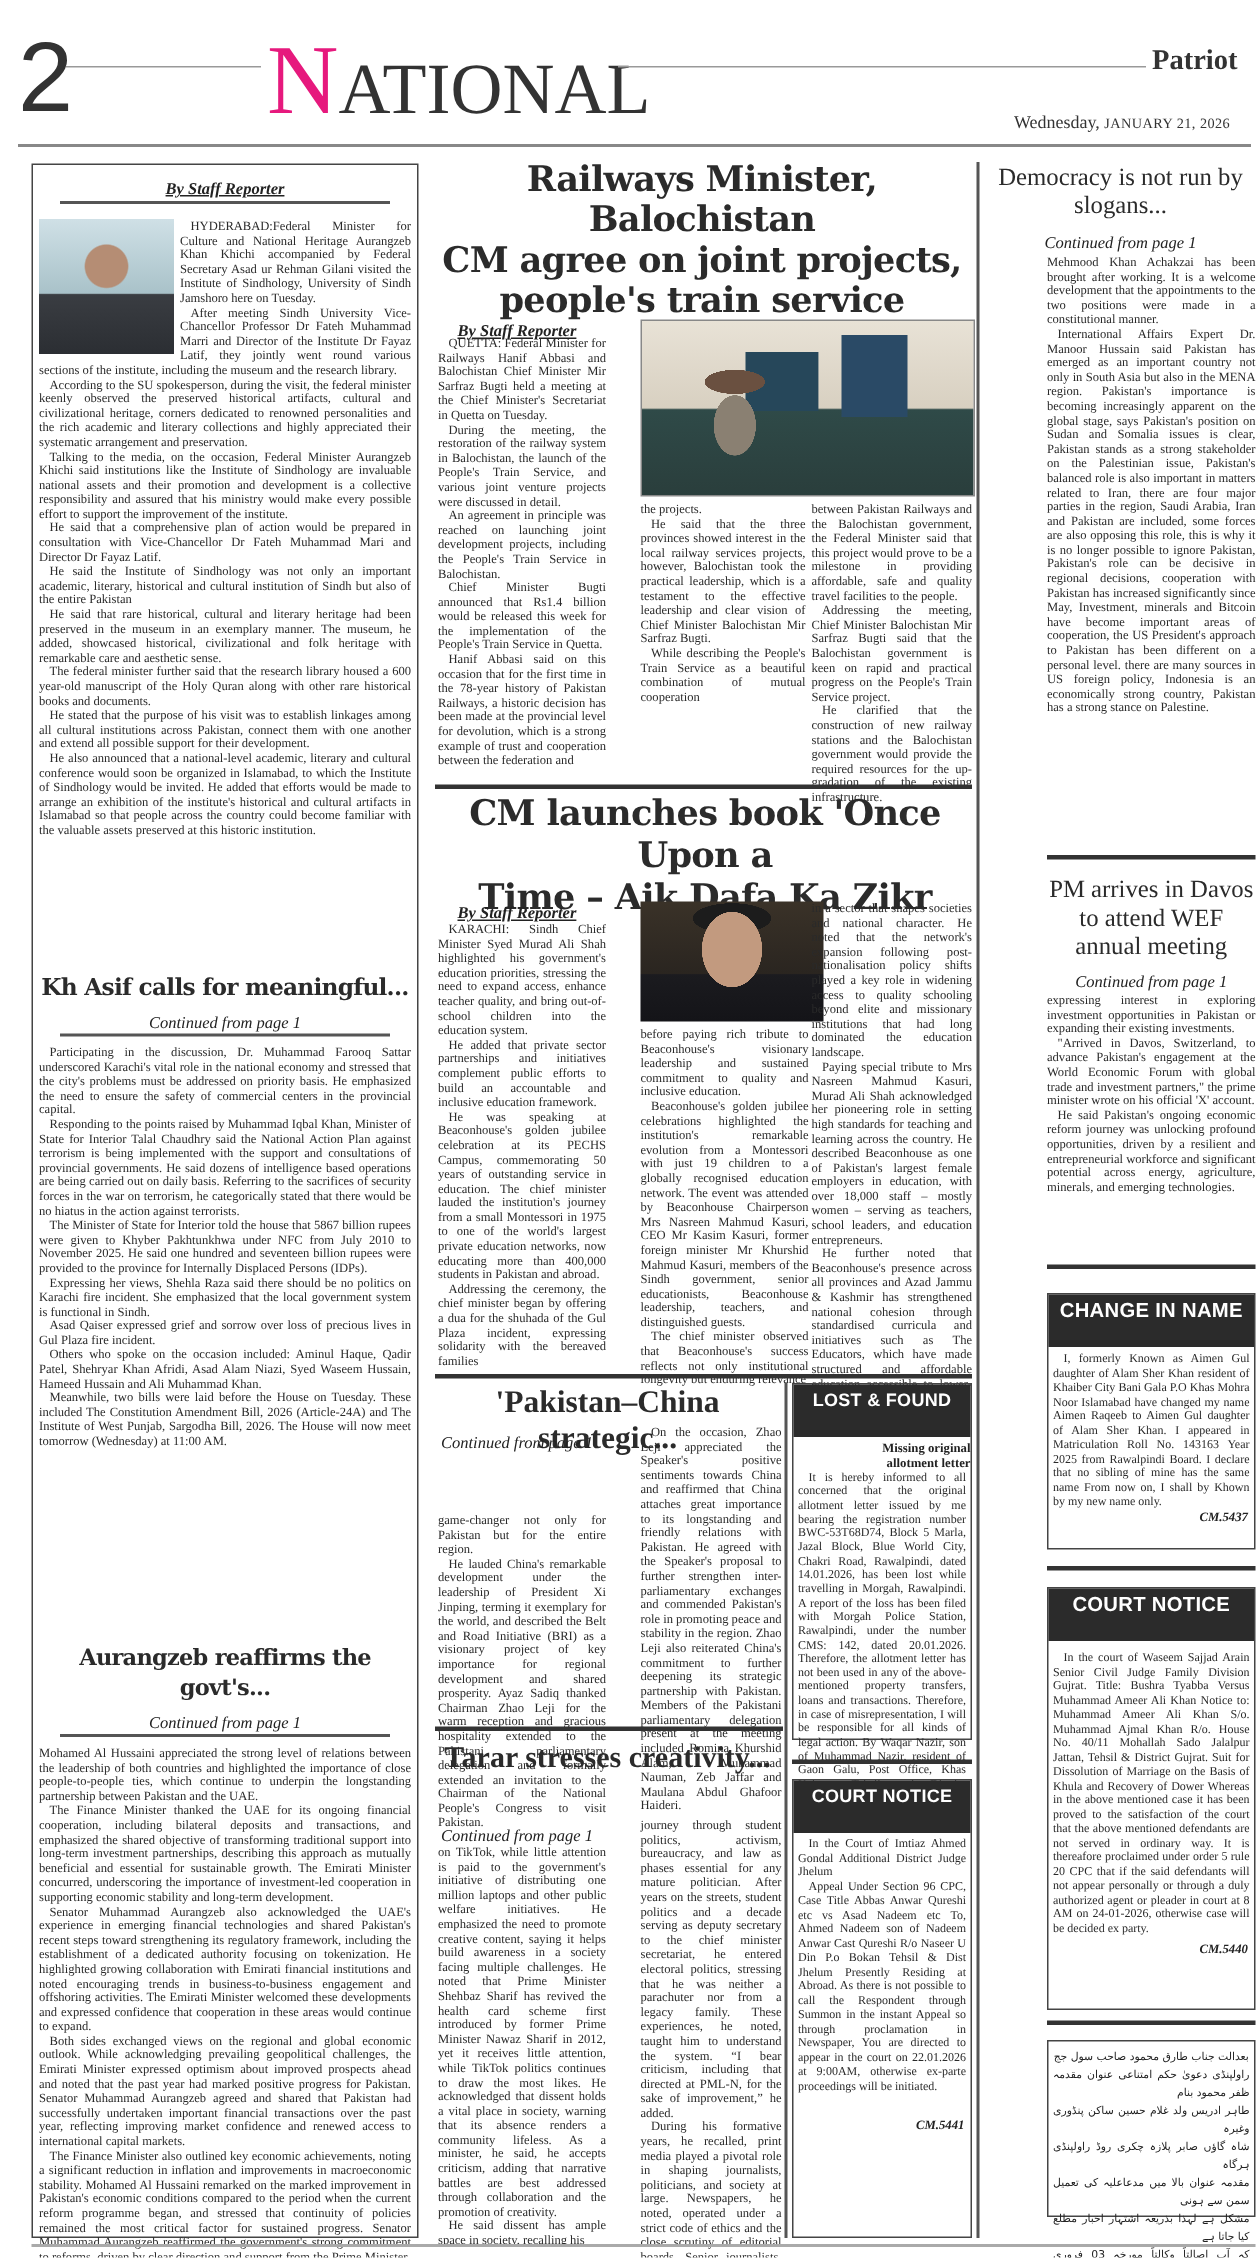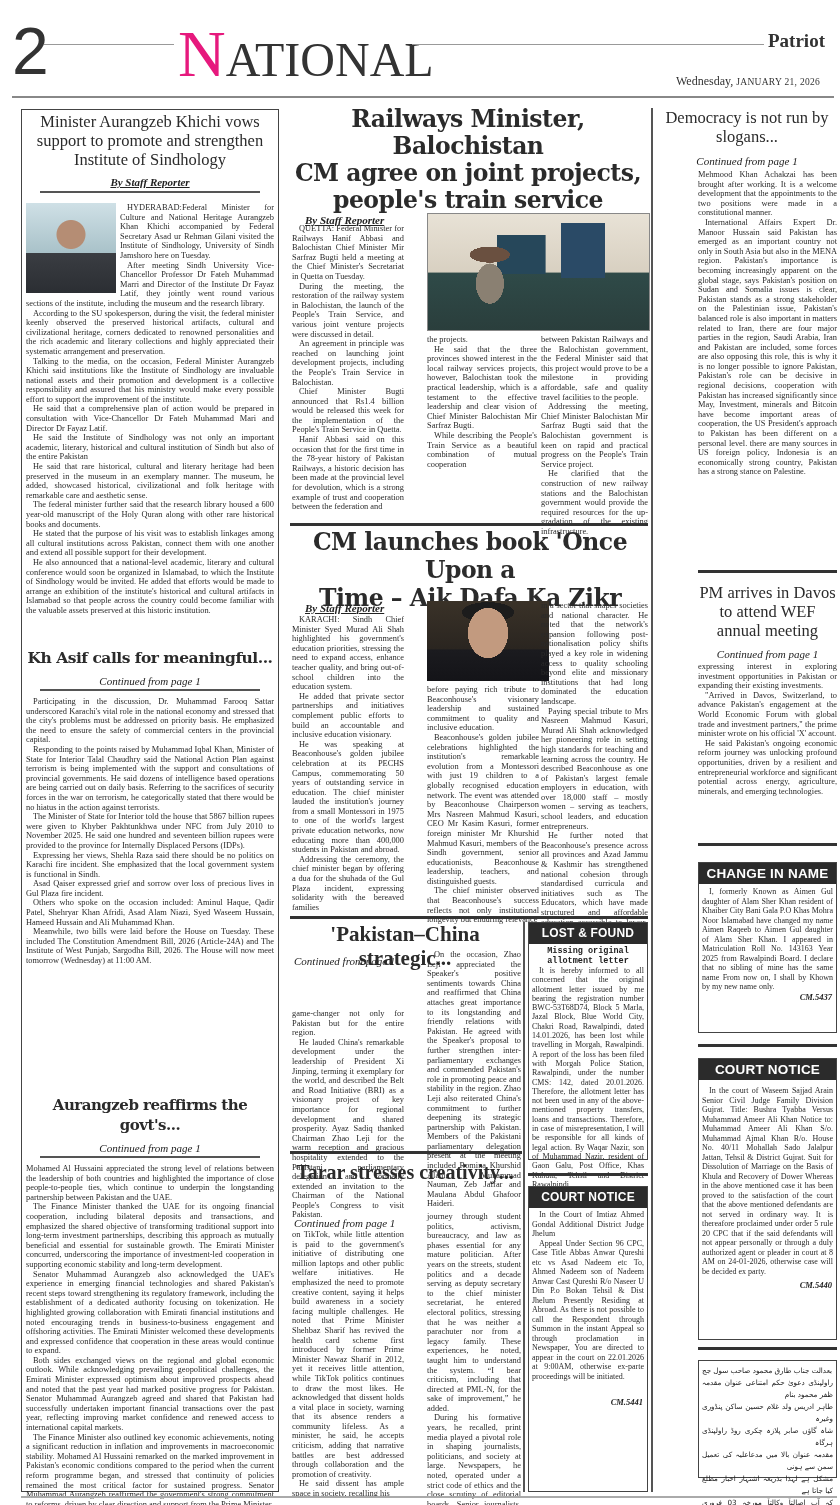--- a/index.html
+++ b/index.html
@@ -7,21 +7,21 @@
   body { font-family: "DejaVu Serif", "Liberation Serif", serif; color: #222; position: relative; }
   .abs { position: absolute; }
   .body-text { font-family: "Liberation Serif", serif; font-size: 8.4px; line-height: 9.6px; color: #2a2a2a; text-align: justify; hyphens: auto; }
   .body-text p { text-indent: 7px; }
   .hl-serif { font-family: "Liberation Serif", serif; color: #2b2b2b; text-align: center; }
   .hl-bold { font-family: "DejaVu Serif", serif; font-weight: bold; color: #2b2b2b; text-align: center; letter-spacing: -0.5px; }
   .byline { font-family: "Liberation Serif", serif; font-style: italic; font-weight: bold; text-decoration: underline; font-size: 11px; color: #222; }
   .cont { font-family: "Liberation Serif", serif; font-style: italic; font-weight: normal; font-size: 11px; color: #222; }
   .rule-thick { background: #333; height: 3px; }
   .rule-thin { background: #888; height: 1px; }
-  .ad-head { background: #2b2b2b; color: #fff; font-family: "Liberation Sans", sans-serif; font-weight: bold; text-align: center; font-size: 13.5px; height: 21px; line-height: 21px; letter-spacing: 0.2px; }
+  .ad-head { background: #2b2b2b; color: #fff; font-family: "Liberation Sans", sans-serif; font-weight: bold; text-align: center; font-size: 13.5px; height: 35px; line-height: 21px; letter-spacing: 0.2px; }
   .ad-box { border: 1.5px solid #444; }
   .photo { background: linear-gradient(135deg, #bcd1d6 0%, #8ea7ad 40%, #505a5e 100%); }
   .cm-code { font-family: "Liberation Serif", serif; font-style: italic; font-weight: bold; font-size: 8.5px; text-align: right; }
 </style>
 </head>
 <body>
 
 <div>
   <div class="abs" style="left:12px;top:18px;font-family:'Liberation Sans',sans-serif;font-size:66px;line-height:66px;color:#333;">2</div>
   <div class="abs rule-thin" style="left:44px;top:44px;width:130px;background:#999;"></div>
@@ -33,21 +33,20 @@
   <div class="abs" style="left:676px;top:74px;font-family:'Liberation Serif',serif;font-size:12px;color:#333;white-space:nowrap;">
     <span>Wednesday,</span>
     <span style="font-size:9.5px;letter-spacing:0.3px;">JANUARY 21, 2026</span>
   </div>
   <div class="abs rule-thin" style="left:12px;top:96px;width:822px;height:1.5px;background:#888;"></div>
 </div>
 
 <div class="abs" style="left:21px;top:109px;width:258px;height:1383px;border:1.5px solid #444;">
 
   <div style="position:absolute;left:4px;top:2px;width:248px;">
-    <div class="hl-serif" style="font-size:16.5px;line-height:19px;padding:0 2px;">Minister Aurangzeb Khichi vows support to promote and strengthen Institute of Sindhology</div>
     <div style="text-align:center;margin-top:2px;">
       <span class="byline">By Staff Reporter</span>
     </div>
     <div class="rule-thin" style="margin:1px 14px 0;height:2px;background:#555;"></div>
     <div class="photo" style="float:left;width:90px;height:90px;margin:10px 4px 2px 0;background:radial-gradient(circle at 50% 35%,#b58d74 0 14px,transparent 15px),linear-gradient(180deg,#cfe0e6 0%,#a9c2c9 55%,#3a3d42 56%,#2b2e33 100%);"></div>
     <div class="body-text" style="padding-top:10px;">
       <p>HYDERABAD:Federal Minister for Culture and National Heritage Aurangzeb Khan Khichi accompanied by Federal Secretary Asad ur Rehman Gilani visited the Institute of Sindhology, University of Sindh Jamshoro here on Tuesday.</p>
       <p>After meeting Sindh University Vice-Chancellor Professor Dr Fateh Muhammad Marri and Director of the Institute Dr Fayaz Latif, they jointly went round various sections of the institute, including the museum and the research library.</p>
       <p>According to the SU spokesperson, during the visit, the federal minister keenly observed the preserved historical artifacts, cultural and civilizational heritage, corners dedicated to renowned personalities and the rich academic and literary collections and highly appreciated their systematic arrangement and preservation.</p>
       <p>Talking to the media, on the occasion, Federal Minister Aurangzeb Khichi said institutions like the Institute of Sindhology are invaluable national assets and their promotion and development is a collective responsibility and assured that his ministry would make every possible effort to support the improvement of the institute.</p>
@@ -134,21 +133,21 @@
 <div>
   <div class="abs hl-bold" style="left:290px;top:528px;width:360px;font-size:23.5px;line-height:28px;">
     <div>CM launches book 'Once Upon a</div>
     <div>Time – Aik Dafa Ka Zikr Hai'</div>
   </div>
   <div class="abs" style="left:305px;top:597px;">
     <span class="byline">By Staff Reporter</span>
   </div>
   <div class="abs body-text" style="left:292px;top:615px;width:112px;">
     <p>KARACHI: Sindh Chief Minister Syed Murad Ali Shah highlighted his government's education priorities, stressing the need to expand access, enhance teacher quality, and bring out-of-school children into the education system.</p>
-    <p>He added that private sector partnerships and initiatives complement public efforts to build an accountable and inclusive education visionary.</p>
+    <p>He added that private sector partnerships and initiatives complement public efforts to build an accountable and inclusive education framework.</p>
     <p>He was speaking at Beaconhouse's golden jubilee celebration at its PECHS Campus, commemorating 50 years of outstanding service in education. The chief minister lauded the institution's journey from a small Montessori in 1975 to one of the world's largest private education networks, now educating more than 400,000 students in Pakistan and abroad.</p>
     <p>Addressing the ceremony, the chief minister began by offering a dua for the shuhada of the Gul Plaza incident, expressing solidarity with the bereaved families</p>
   </div>
   <div class="abs" style="left:427px;top:601px;width:122px;height:80px;
               background:radial-gradient(ellipse 20px 25px at 50% 40%,#c29a7f 0 100%,transparent 101%),radial-gradient(ellipse 26px 10px at 50% 14%,#1c1c1c 0 100%,transparent 101%),linear-gradient(180deg,#3a3228 0%,#2a2520 60%,#1b1b1f 61%,#141418 100%);"></div>
   <div class="abs body-text" style="left:427px;top:685px;width:112px;">
     <p style="text-indent:0;">before paying rich tribute to Beaconhouse's visionary leadership and sustained commitment to quality and inclusive education.</p>
     <p>Beaconhouse's golden jubilee celebrations highlighted the institution's remarkable evolution from a Montessori with just 19 children to a globally recognised education network. The event was attended by Beaconhouse Chairperson Mrs Nasreen Mahmud Kasuri, CEO Mr Kasim Kasuri, former foreign minister Mr Khurshid Mahmud Kasuri, members of the Sindh government, senior educationists, Beaconhouse leadership, teachers, and distinguished guests.</p>
     <p>The chief minister observed that Beaconhouse's success reflects not only institutional longevity but enduring relevance</p>
   </div>
@@ -189,21 +188,21 @@
   <div class="abs body-text" style="left:427px;top:1212px;width:94px;">
     <p style="text-indent:0;">journey through student politics, activism, bureaucracy, and law as phases essential for any mature politician. After years on the streets, student politics and a decade serving as deputy secretary to the chief minister secretariat, he entered electoral politics, stressing that he was neither a parachuter nor from a legacy family. These experiences, he noted, taught him to understand the system. “I bear criticism, including that directed at PML-N, for the sake of improvement,” he added.</p>
     <p>During his formative years, he recalled, print media played a pivotal role in shaping journalists, politicians, and society at large. Newspapers, he noted, operated under a strict code of ethics and the close scrutiny of editorial boards. Senior journalists, many of whom dedicated decades to the profession, mentored young reporters and helped nurture successive generations.</p>
   </div>
 </div>
 
 <div class="abs" style="left:523px;top:922px;width:1.5px;height:570px;background:#555;"></div>
 
 <div class="abs ad-box" style="left:528px;top:922px;width:120px;height:238px;">
   <div class="ad-head" style="font-size:12px;">LOST &amp; FOUND</div>
-  <div style="text-align:center;font-family:Liberation Mono, monospace;font-weight:bold;font-size:8.5px;line-height:10px;margin-top:2px;">
+  <div style="text-align:right;font-family:Liberation Serif, serif;font-weight:bold;font-size:8.5px;line-height:10px;margin-top:2px;">
     <div>Missing original</div>
     <div>allotment letter</div>
   </div>
   <div class="body-text" style="padding:0 3px;font-size:8px;line-height:9.3px;">
     <p>It is hereby informed to all concerned that the original allotment letter issued by me bearing the registration number BWC-53T68D74, Block 5 Marla, Jazal Block, Blue World City, Chakri Road, Rawalpindi, dated 14.01.2026, has been lost while travelling in Morgah, Rawalpindi. A report of the loss has been filed with Morgah Police Station, Rawalpindi, under the number CMS: 142, dated 20.01.2026. Therefore, the allotment letter has not been used in any of the above-mentioned property transfers, loans and transactions. Therefore, in case of misrepresentation, I will be responsible for all kinds of legal action. By Waqar Nazir, son of Muhammad Nazir, resident of Gaon Galu, Post Office, Khas Kahuta, Tehsil and District Rawalpindi.</p>
   </div>
   <div class="cm-code" style="padding-right:4px;">CM.5437</div>
 </div>
 
 <div class="abs rule-thick" style="left:528px;top:1173px;width:120px;"></div>
@@ -261,21 +260,21 @@
   <div class="body-text" style="padding:6px 3px 0;font-size:8px;line-height:9.5px;">
     <p>In the court of Waseem Sajjad Arain Senior Civil Judge Family Division Gujrat. Title: Bushra Tyabba Versus Muhammad Ameer Ali Khan Notice to: Muhammad Ameer Ali Khan S/o. Muhammad Ajmal Khan R/o. House No. 40/11 Mohallah Sado Jalalpur Jattan, Tehsil &amp; District Gujrat. Suit for Dissolution of Marriage on the Basis of Khula and Recovery of Dower Whereas in the above mentioned case it has been proved to the satisfaction of the court that the above mentioned defendants are not served in ordinary way. It is thereafore proclaimed under order 5 rule 20 CPC that if the said defendants will not appear personally or through a duly authorized agent or pleader in court at 8 AM on 24-01-2026, otherwise case will be decided ex party.</p>
   </div>
   <div class="cm-code" style="padding-right:4px;margin-top:4px;">CM.5440</div>
 </div>
 
 <div class="abs rule-thick" style="left:698px;top:1347px;width:139px;"></div>
 
 <div class="abs ad-box" style="left:698px;top:1360px;width:139px;height:118px;padding:4px 3px;">
   <div dir="rtl" style="font-family:'DejaVu Sans',sans-serif;font-size:7.2px;line-height:12px;text-align:justify;color:#222;">
-    <div style="text-align:left;">بعدالت جناب طارق محمود صاحب سول جج</div>
+    <div style="text-align:center;">بعدالت جناب طارق محمود صاحب سول جج</div>
     <div>راولپنڈی دعویٰ حکم امتناعی عنوان مقدمہ ظفر محمود بنام</div>
     <div>طاہر ادریس ولد غلام حسین ساکن پنڈوری وغیرہ</div>
     <div>شاہ گاؤں صابر پلازہ چکری روڈ راولپنڈی ہرگاہ</div>
     <div>مقدمہ عنوان بالا میں مدعاعلیہ کی تعمیل سمن سے ہونی</div>
     <div>مشکل ہے لہذا بذریعہ اشتہار اخبار مطلع کیا جاتا ہے</div>
     <div>کہ آپ اصالتاً وکالتاً مورخہ 03 فروری 2026</div>
 
   </div>
 </div>
 

